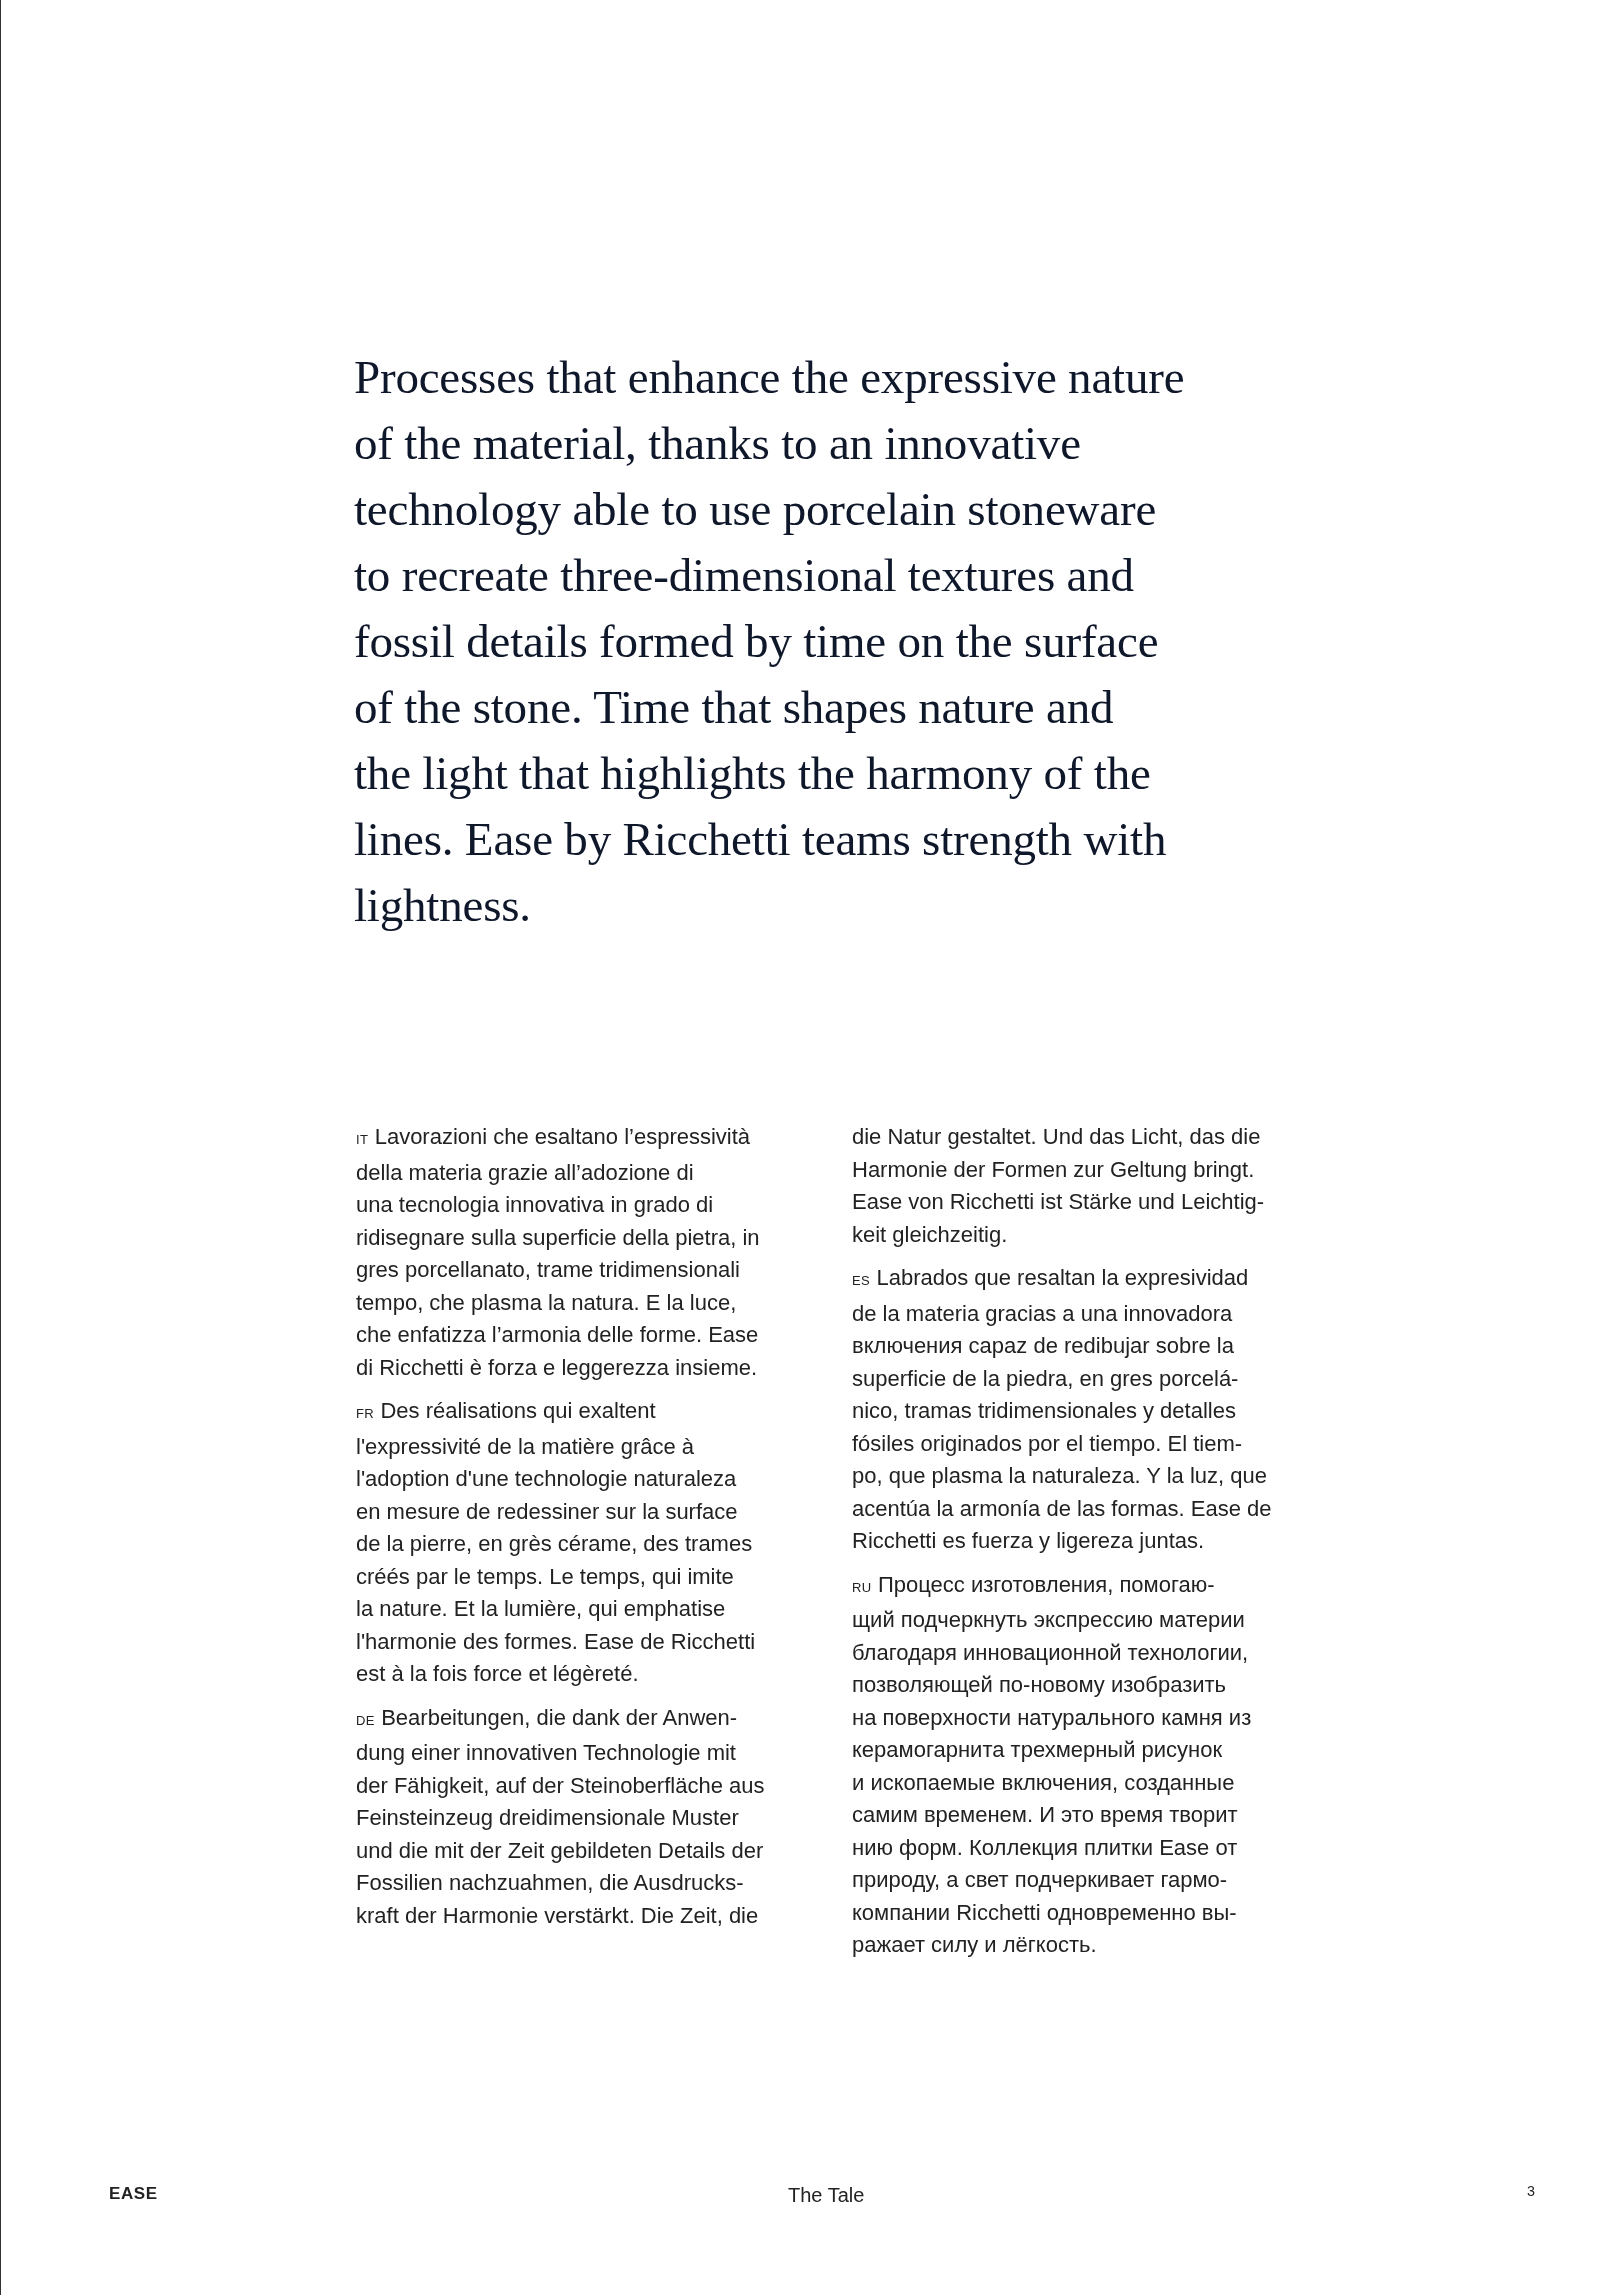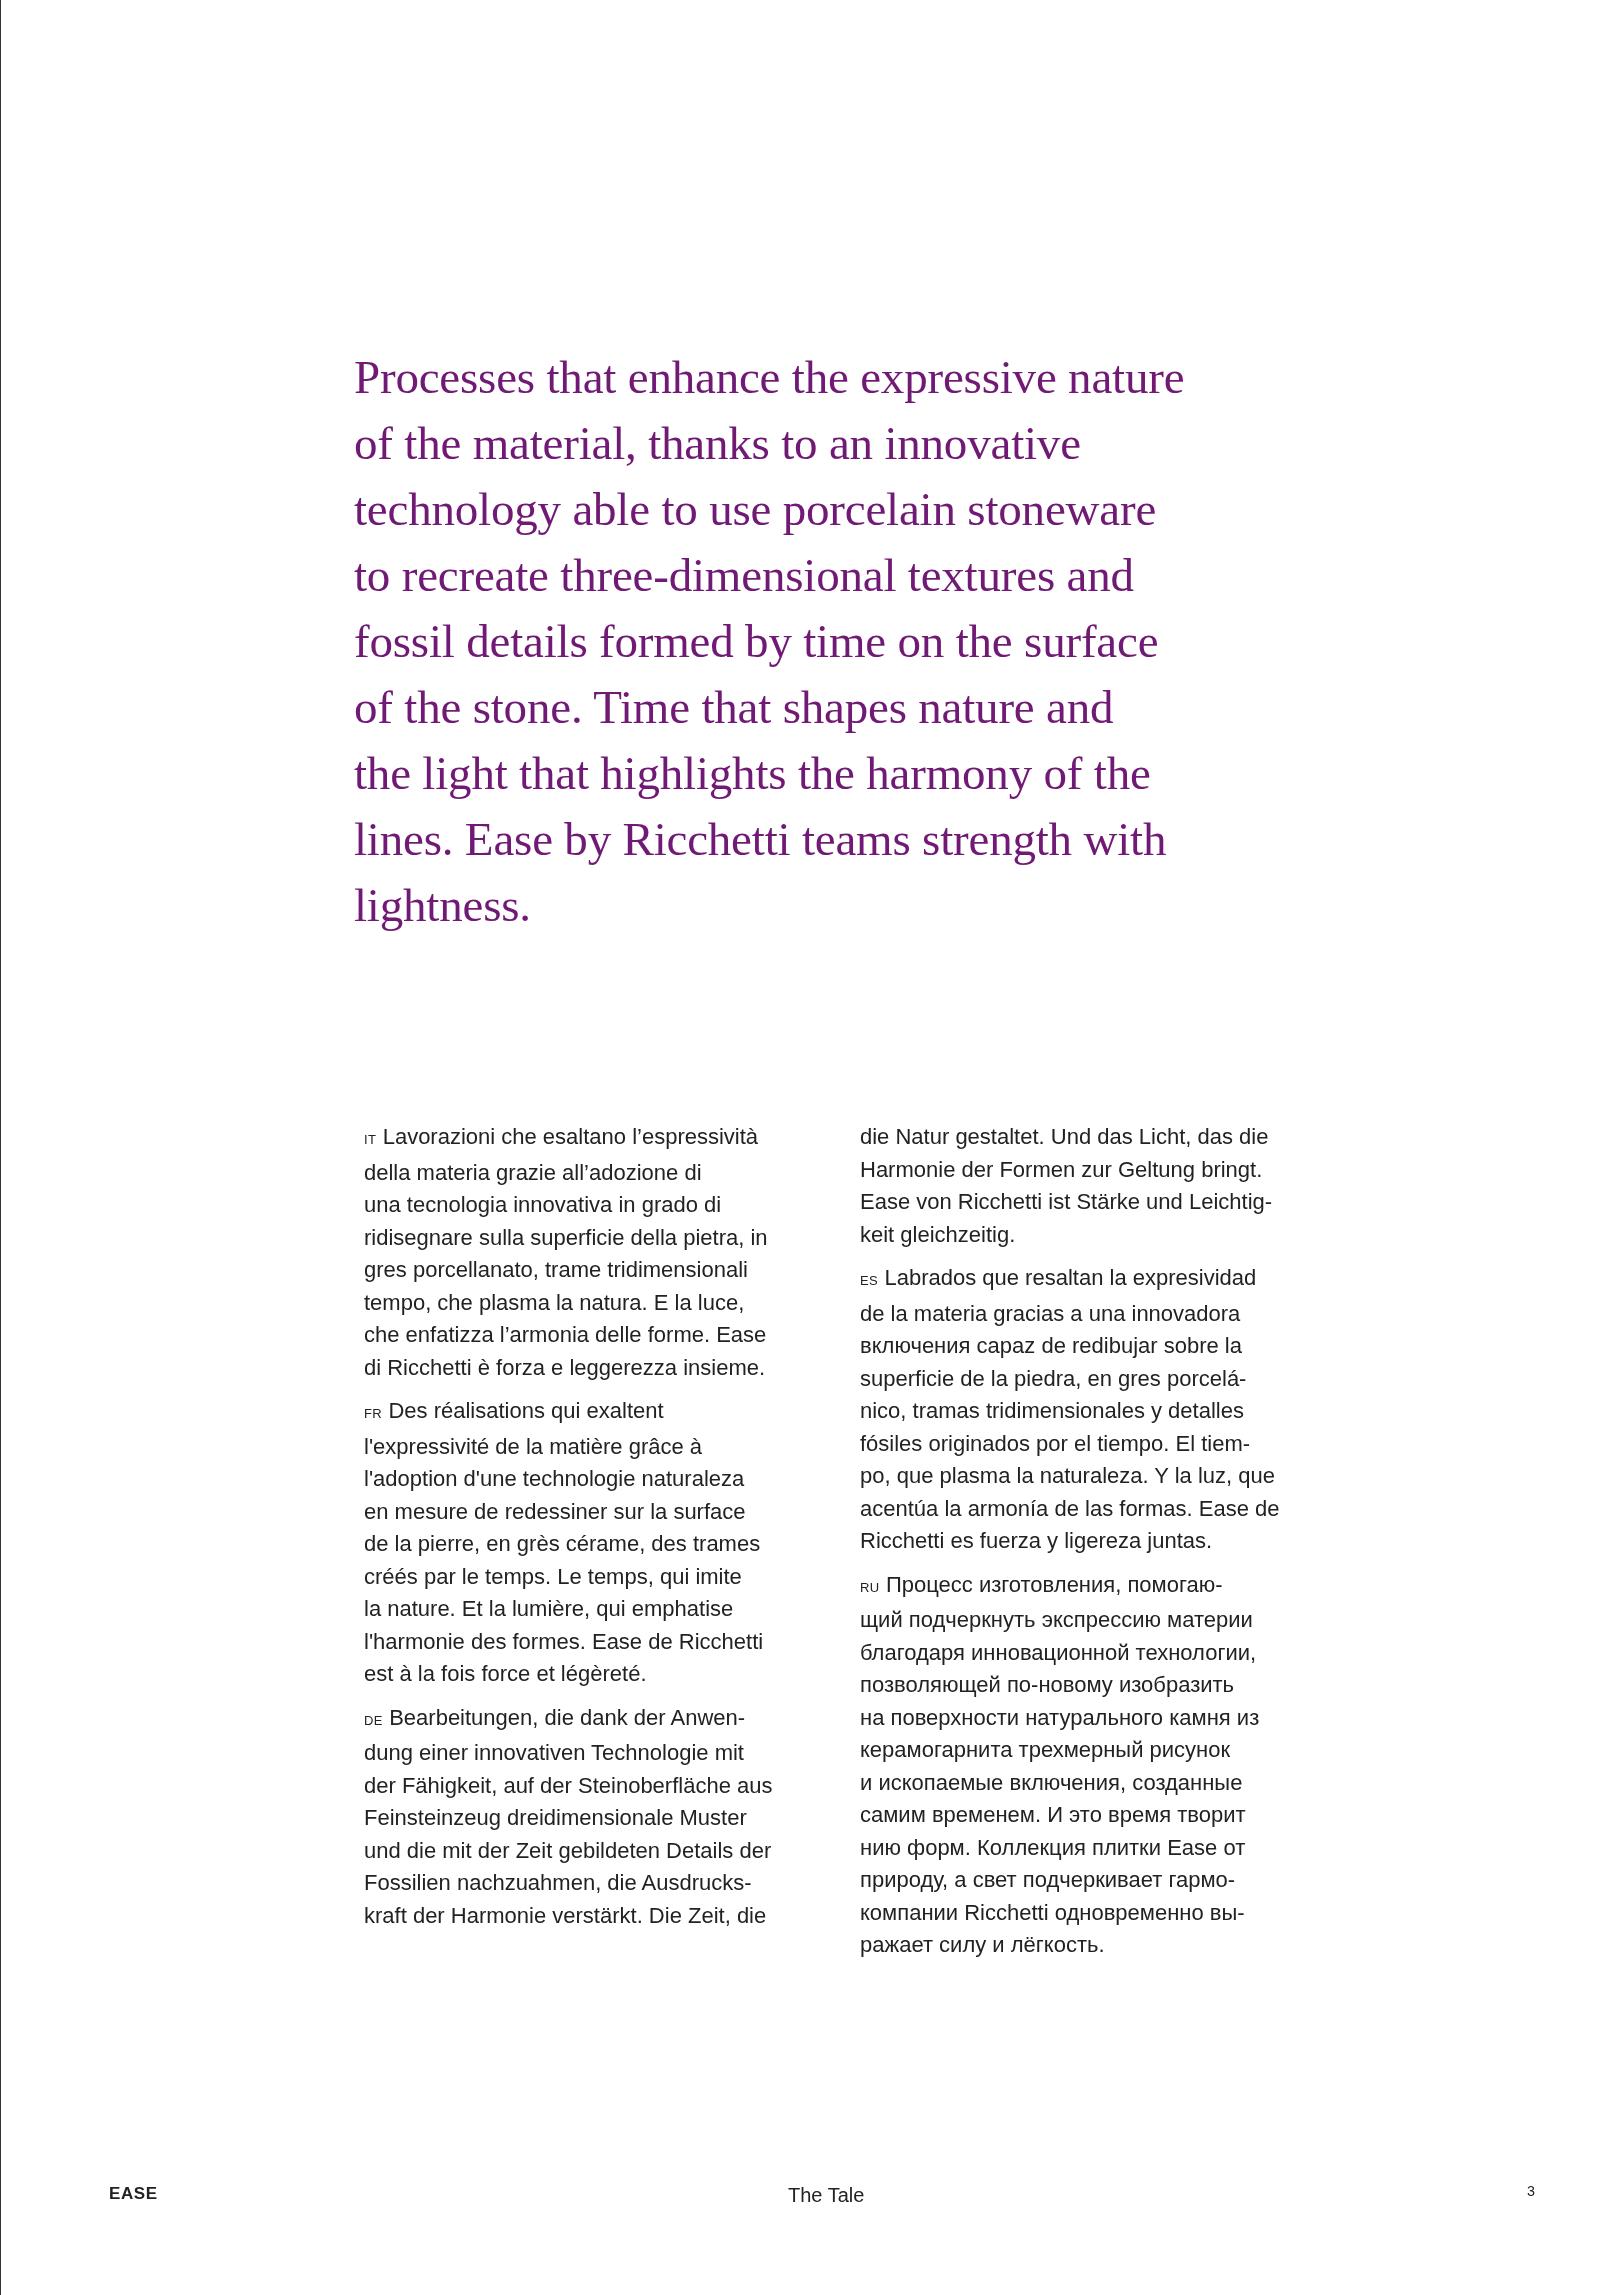--- a/index.html
+++ b/index.html
@@ -24,40 +24,40 @@
   }
   .lead {
     position: absolute;
     left: 354px;
     top: 344px;
     width: 975px;
     font-family: "Liberation Serif", "DejaVu Serif", serif;
     font-size: 47px;
     line-height: 66px;
     font-weight: 400;
-    color: #701a75;
+    color: #0f172a;
     letter-spacing: -0.2px;
   }
   .lead .line {
     display: block;
     white-space: nowrap;
   }
   .col {
     position: absolute;
     top: 1121px;
     width: 468px;
     font-family: "Liberation Sans", "DejaVu Sans", sans-serif;
     font-size: 22px;
     line-height: 32.5px;
     color: #222222;
   }
   .col-left { left: 353px; }
   .col-right { left: 849px; }
   .para {
-    margin: 0 0 11px 11px;
+    margin: 0 0 11px 3px;
   }
   .para .line {
     display: block;
     white-space: nowrap;
   }
   .lang {
     font-size: 13px;
     letter-spacing: 0.3px;
     margin-right: 6.5px;
     text-transform: uppercase;

